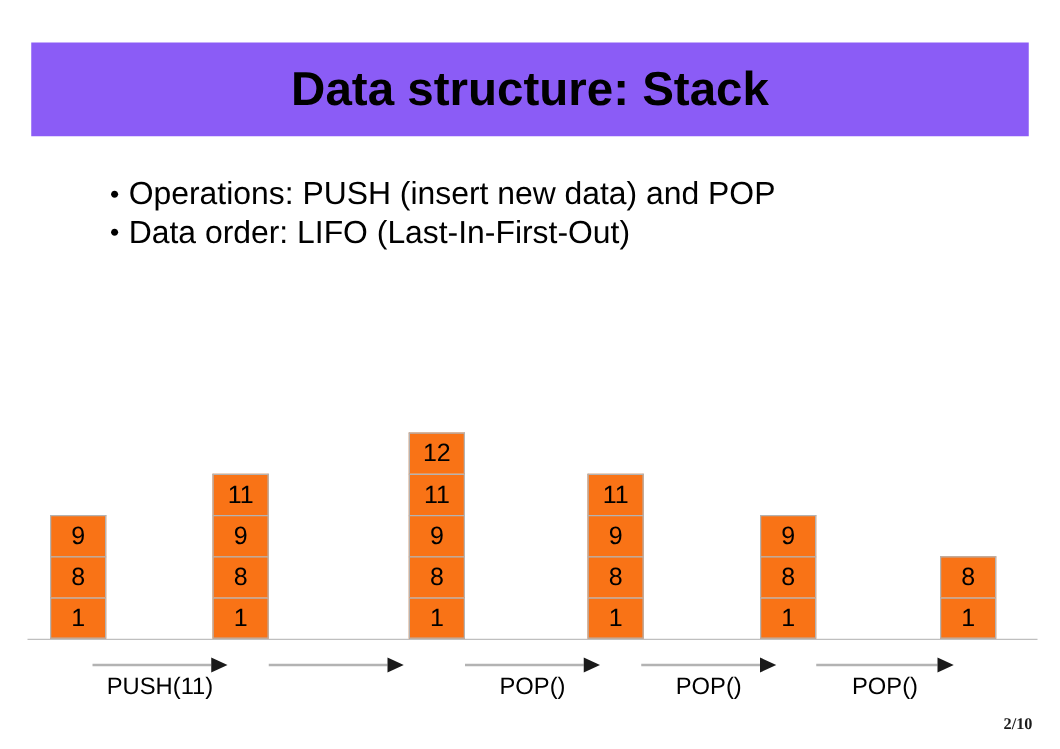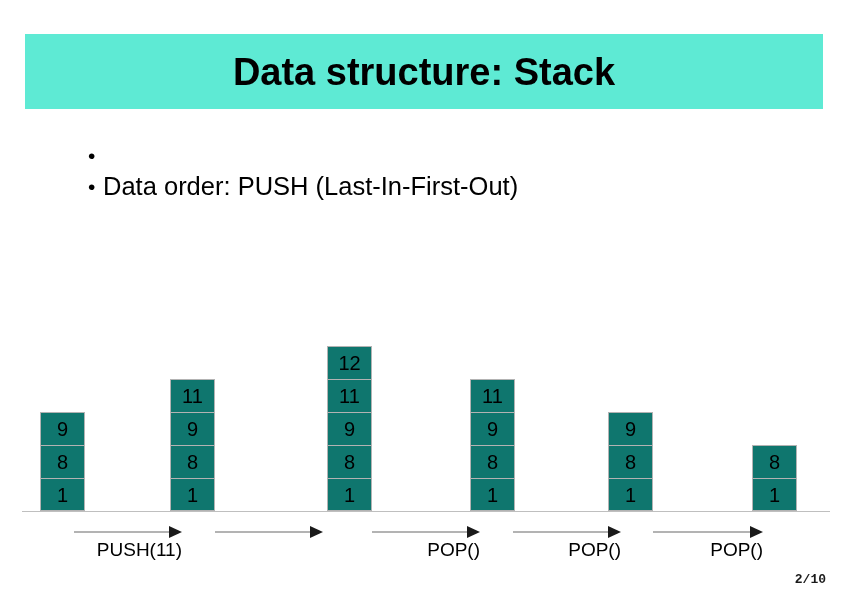--- a/index.html
+++ b/index.html
@@ -20,21 +20,21 @@
     overflow: hidden;
   }
 
   
   #title-banner {
     position: absolute;
     left: 25px;
     top: 34px;
     width: 798px;
     height: 75px;
-    background: #5eead4;
+    background: #8b5cf6;
     display: flex;
     align-items: center;
     justify-content: center;
   }
   #title-text {
     font-size: 38px;
     font-weight: bold;
     color: #000000;
     letter-spacing: 0px;
     line-height: 1;
@@ -97,21 +97,21 @@
     width: 45px;
     height: 33px;
     box-sizing: border-box;
     border: 1px solid #b3b3b3;
     border-bottom: none;
     display: flex;
     align-items: center;
     justify-content: center;
     font-size: 20px;
     line-height: 1;
-    background: #0f766e;
+    background: #f97316;
     color: #000000;
   }
   .cell:last-child {
     border-bottom: 1px solid #b3b3b3;
   }
 
   
   .arrow {
     position: absolute;
     top: 526px;
@@ -132,57 +132,57 @@
     border-top: 6px solid transparent;
     border-bottom: 6px solid transparent;
     border-left: 13px solid #1a1a1a;
   }
   .arrow-label {
     position: absolute;
     top: 539px;
     font-size: 19px;
     line-height: 22px;
     color: #000000;
-    text-align: right;
+    text-align: center;
     white-space: nowrap;
   }
 
   
   #page-number {
     position: absolute;
     right: 22px;
     bottom: 12px;
-    font-family: Liberation Mono, monospace;
+    font-family: Liberation Serif, serif;
     font-size: 13px;
     font-weight: bold;
     color: #1a1a1a;
   }
 </style>
 </head>
 <body>
 
 <div id="slide">
 
   <div id="title-banner">
     <div id="title-text">Data structure: Stack</div>
   </div>
 
   <div id="bullets">
 
     <div class="bullet-row">
       <span class="bullet-dot">•</span>
       <span class="bullet-body">
-        <br>
+        <span class="bullet-line">Operations: PUSH (insert new data) and POP</span><br>
       </span>
     </div>
 
     <div class="bullet-row">
       <span class="bullet-dot">•</span>
       <span class="bullet-body">
-        <span class="bullet-line">Data order: PUSH (Last-In-First-Out)</span>
+        <span class="bullet-line">Data order: LIFO (Last-In-First-Out)</span>
       </span>
     </div>
 
   </div>
 
   <div id="diagram">
 
     <div id="baseline"></div>
 
     <div class="stack" style="left:40px; top:412px;">

